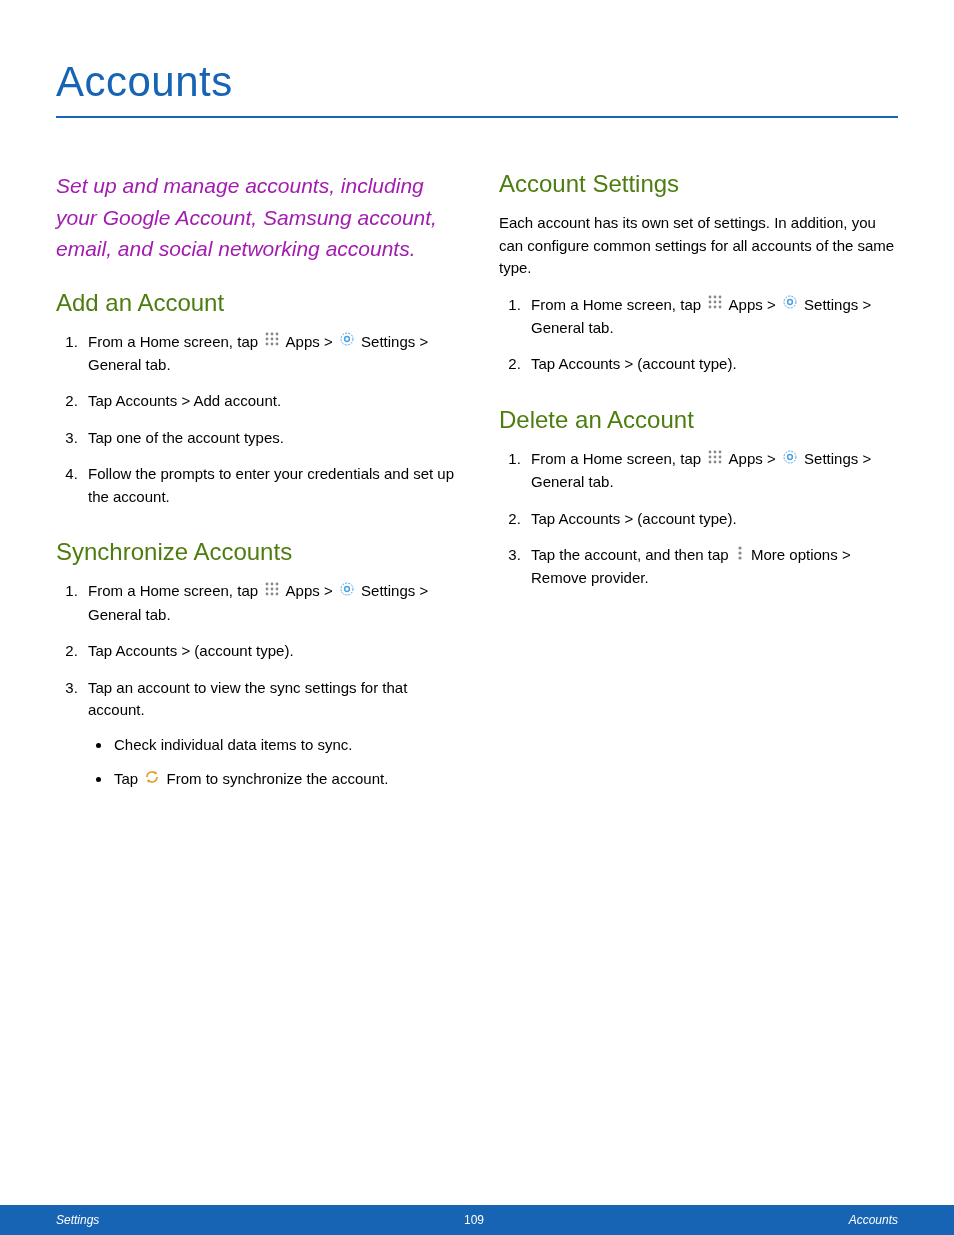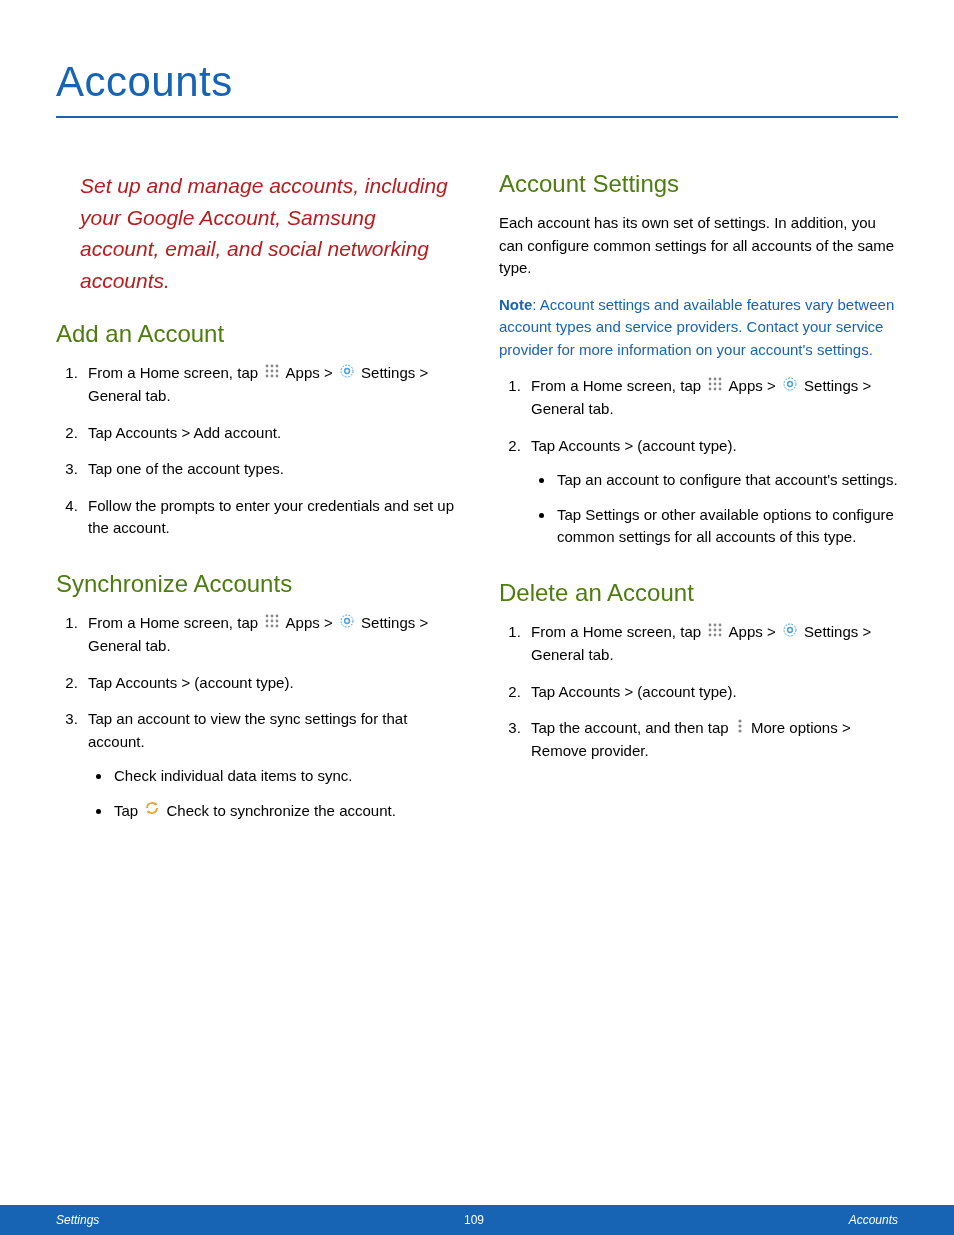--- a/index.html
+++ b/index.html
@@ -28,26 +28,25 @@
     }
     .columns {
       display: flex;
       gap: 44px;
     }
     .col {
       flex: 1;
       min-width: 0;
     }
     .intro {
-      color: #b91c1c;
+      color: #a21caf;
       font-style: italic;
       font-size: 21px;
       line-height: 1.5;
       margin-bottom: 24px;
-      margin-left: 24px;
     }
     .section-title {
       color: #4d7c0f;
       font-size: 24px;
       font-weight: 400;
       margin-top: 30px;
       margin-bottom: 14px;
     }
     .section-title.first { margin-top: 24px; }
     .body-text {
@@ -184,33 +183,30 @@
           <ul>
             <li>Check individual data items to sync.</li>
             <li>
               <span>Tap </span>
               <span class="icon">
                 <svg width="16" height="16" viewBox="0 0 16 16">
                     <path d="M3 8 a5 5 0 0 1 9 -3 M13 8 a5 5 0 0 1 -9 3" fill="none" stroke="#e8a030" stroke-width="1.8"></path>
                     <path d="M12 2 l1 3 l-3 0 z M4 14 l-1 -3 l3 0 z" fill="#e8a030"></path>
                   </svg>
               </span>
-              <span class="b">Check</span><span> to synchronize the account.</span>
+              <span class="b">From</span><span> to synchronize the account.</span>
             </li>
           </ul>
         </li>
       </ol>
     </div>
 
     <div class="col">
       <h2 class="section-title" style="margin-top:0">Account Settings</h2>
       <p class="body-text">Each account has its own set of settings. In addition, you can configure common settings for all accounts of the same type.</p>
-      <p class="body-text" style="color:#1864b4">
-        <span class="note-label">Note</span><span>: Account settings and available features vary between account types and service providers. Contact your service provider for more information on your account's settings.</span>
-      </p>
       <ol>
         <li>
           <span>From a Home screen, tap </span>
           <span class="icon">
             <svg width="16" height="16" viewBox="0 0 16 16">
                 <g fill="#888">
                   <circle cx="3" cy="3" r="1.4"></circle>
                   <circle cx="8" cy="3" r="1.4"></circle>
                   <circle cx="13" cy="3" r="1.4"></circle>
                   <circle cx="3" cy="8" r="1.4"></circle>
@@ -228,26 +224,20 @@
             <svg width="16" height="16" viewBox="0 0 16 16">
                 <circle cx="8" cy="8" r="6" fill="none" stroke="#4aa0e0" stroke-width="1" stroke-dasharray="2 1.2"></circle>
                 <circle cx="8" cy="8" r="2.4" fill="none" stroke="#4aa0e0" stroke-width="1.5"></circle>
               </svg>
           </span>
           <span class="b">Settings</span>
           <span> &gt; </span><span class="b">General</span><span> tab.</span>
         </li>
         <li>
           <span>Tap </span><span class="b">Accounts</span><span> &gt; (account type).</span>
-          <ul>
-            <li>Tap an account to configure that account's settings.</li>
-            <li>
-              <span>Tap </span><span class="b">Settings</span><span> or other available options to configure common settings for all accounts of this type.</span>
-            </li>
-          </ul>
         </li>
       </ol>
 
       <h2 class="section-title">Delete an Account</h2>
       <ol>
         <li>
           <span>From a Home screen, tap </span>
           <span class="icon">
             <svg width="16" height="16" viewBox="0 0 16 16">
                 <g fill="#888">

